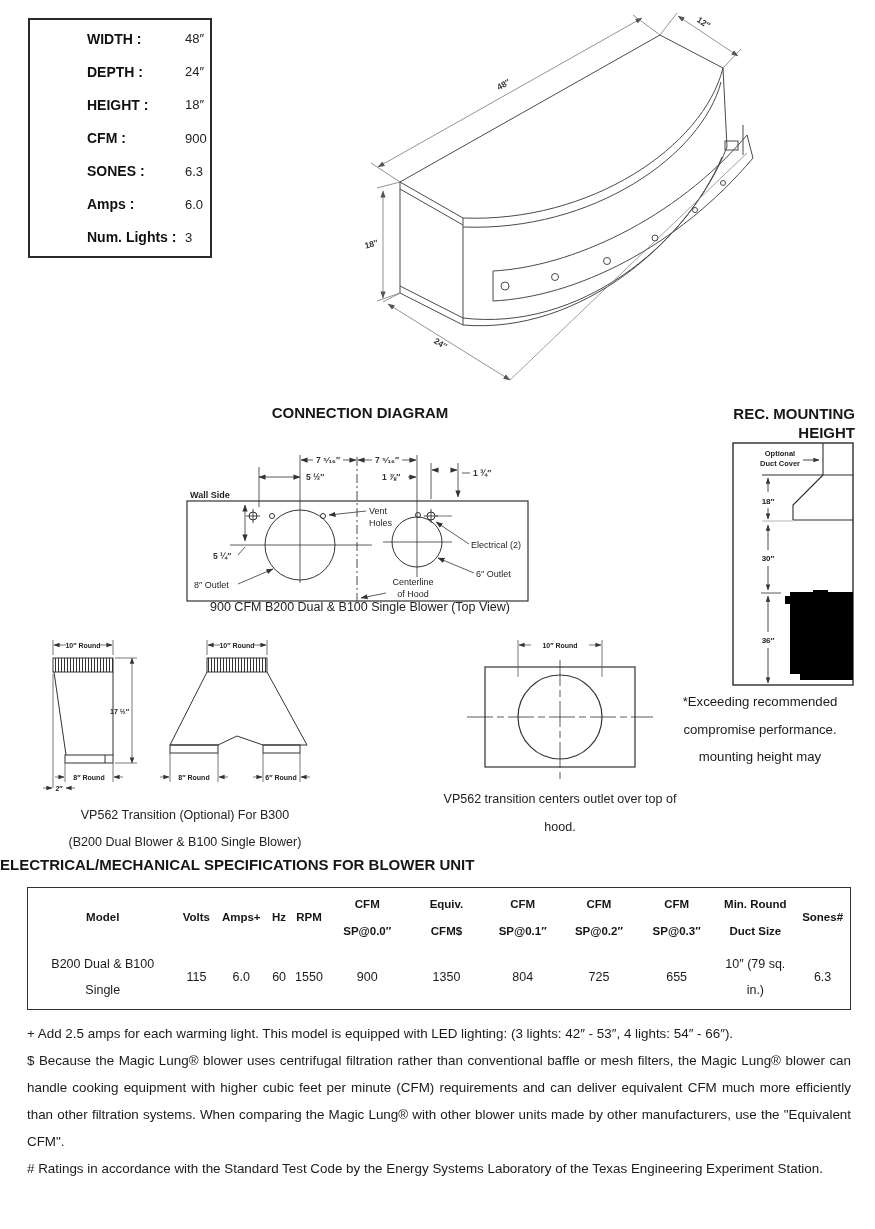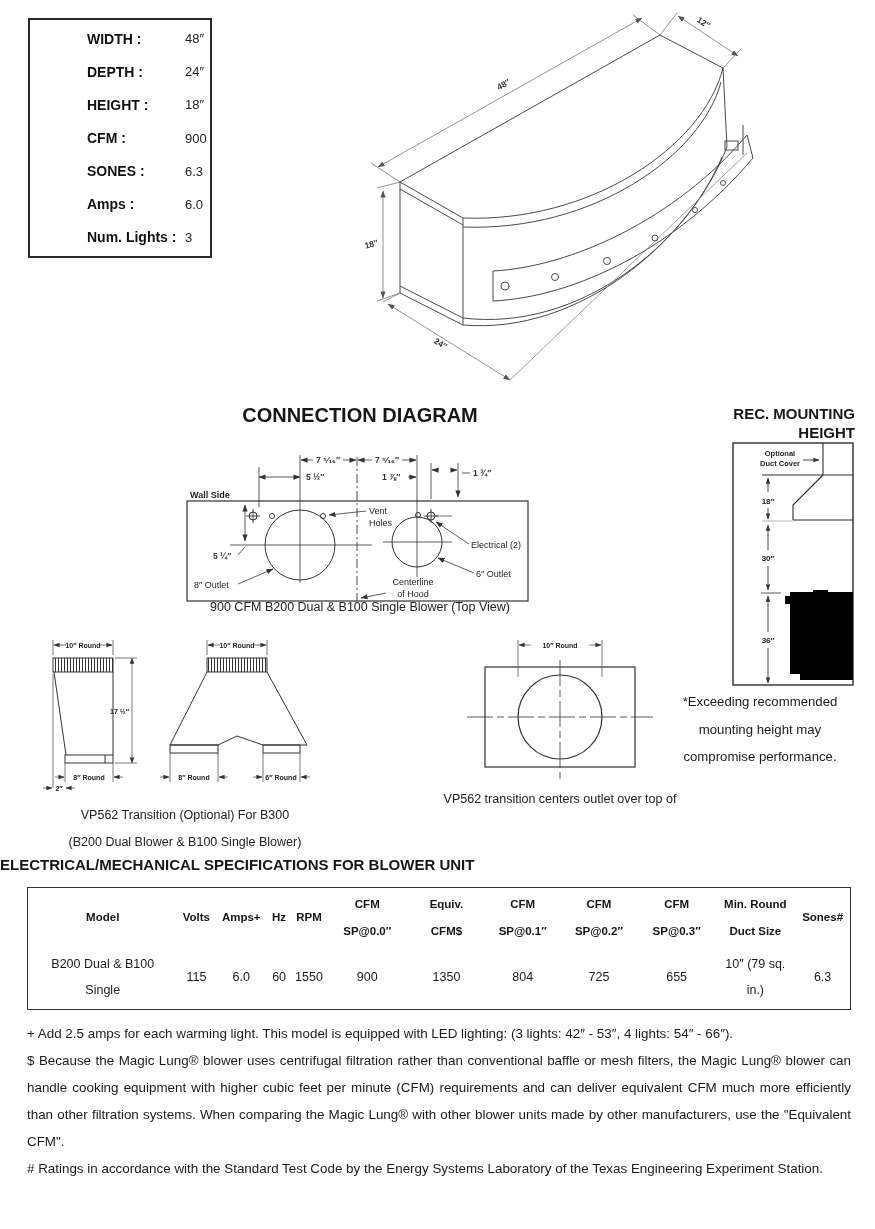--- a/index.html
+++ b/index.html
@@ -9,21 +9,21 @@
 
   
   .spec-box{left:28px;top:18px;width:184px;height:240px;border:2px solid #2a2a2a;
             display:flex;flex-direction:column;justify-content:space-evenly;padding:2px 0;box-sizing:border-box;}
   .spec-row{display:flex;align-items:center;padding-left:9px;}
   .spec-label{font-size:14px;font-weight:bold;color:#111;}
   .spec-value{font-size:13px;color:#222;position:absolute;left:107px;}
   .spec-row{position:relative;height:33px;margin-left:48px;}
 
   
-  .conn-title{left:180px;top:404px;width:360px;text-align:center;font-size:20px;font-weight:bold;color:#171717;}
+  .conn-title{left:180px;top:404px;width:360px;text-align:center;font-size:15px;font-weight:bold;color:#171717;}
   .rec-title{left:655px;top:404px;width:200px;text-align:right;font-size:15px;font-weight:bold;line-height:19px;color:#171717;}
   .caption{font-size:12.5px;color:#222;text-align:center;}
   .conn-caption{left:150px;top:600px;width:420px;}
   .trans-caption{left:25px;top:802px;width:320px;line-height:26.5px;}
   .outlet-caption{left:420px;top:786px;width:280px;line-height:27.5px;}
   .mount-note{left:652px;top:688px;width:216px;text-align:center;font-size:13.2px;line-height:27.5px;color:#1b1b1b;}
   .table-title{left:0;top:856px;width:875px;text-align:left;font-size:15px;font-weight:bold;color:#171717;}
 
   
   .blower-table{left:27px;top:887px;width:824px;height:123px;border:1.5px solid #333;box-sizing:border-box;}
@@ -231,22 +231,22 @@
     <path fill="#000" d="M62,158 L62,166 L67,166 L67,236 L77,236 L77,242 L130,242 L130,154 L105,154 L105,152 L90,152 L90,154 L67,154 L67,158 Z"></path>
     <text x="45" y="66" text-anchor="middle" font-size="8" font-weight="bold">18″</text>
     <text x="45" y="123" text-anchor="middle" font-size="8" font-weight="bold">30″</text>
     <text x="45" y="205" text-anchor="middle" font-size="8" font-weight="bold">36″</text>
     <text x="57" y="18" text-anchor="middle" font-size="7.5" font-weight="bold">Optional</text>
     <text x="57" y="28" text-anchor="middle" font-size="7.5" font-weight="bold">Duct Cover</text>
   </svg>
 
   <div class="abs mount-note">
     <div>*Exceeding recommended</div>
+    <div>compromise performance.</div>
     <div>mounting height may</div>
-    <div>compromise performance.</div>
   </div>
 
   <svg class="abs" style="left:33px;top:630px" width="300" height="165" viewBox="0 0 300 165">
     <defs>
       <marker id="t-ar" viewBox="0 0 8 8" markerWidth="6" markerHeight="6" refX="7.5" refY="4" orient="auto-start-reverse" markerUnits="userSpaceOnUse">
         <path d="M0,1 L8,4 L0,7 Z" fill="#333"></path>
       </marker>
       <pattern id="t-hatch" width="3" height="14" patternUnits="userSpaceOnUse">
         <rect width="3" height="14" fill="#fff"></rect>
         <line x1="1.5" y1="0" x2="1.5" y2="14" stroke="#333" stroke-width="1"></line>
@@ -318,20 +318,21 @@
     <g fill="none" stroke="#555" stroke-width="0.8">
       <path d="M63,45 V8 M147,45 V8"></path>
       <path d="M76,13 L64,13" marker-end="url(#o-ar)"></path>
       <path d="M134,13 L146,13" marker-end="url(#o-ar)"></path>
     </g>
     <text x="105" y="16" text-anchor="middle" font-size="7" font-weight="bold">10″ Round</text>
   </svg>
 
   <div class="abs caption outlet-caption">
     <div>VP562 transition centers outlet over top of</div>
+    <div>hood.</div>
   </div>
 
   <div class="abs table-title">ELECTRICAL/MECHANICAL SPECIFICATIONS FOR BLOWER UNIT</div>
 
   <div class="abs blower-table">
     <div class="trow thead">
       <div class="tcell cw0">
           <span class="h1">Model</span>
           <span class="h2"></span>
         </div>

